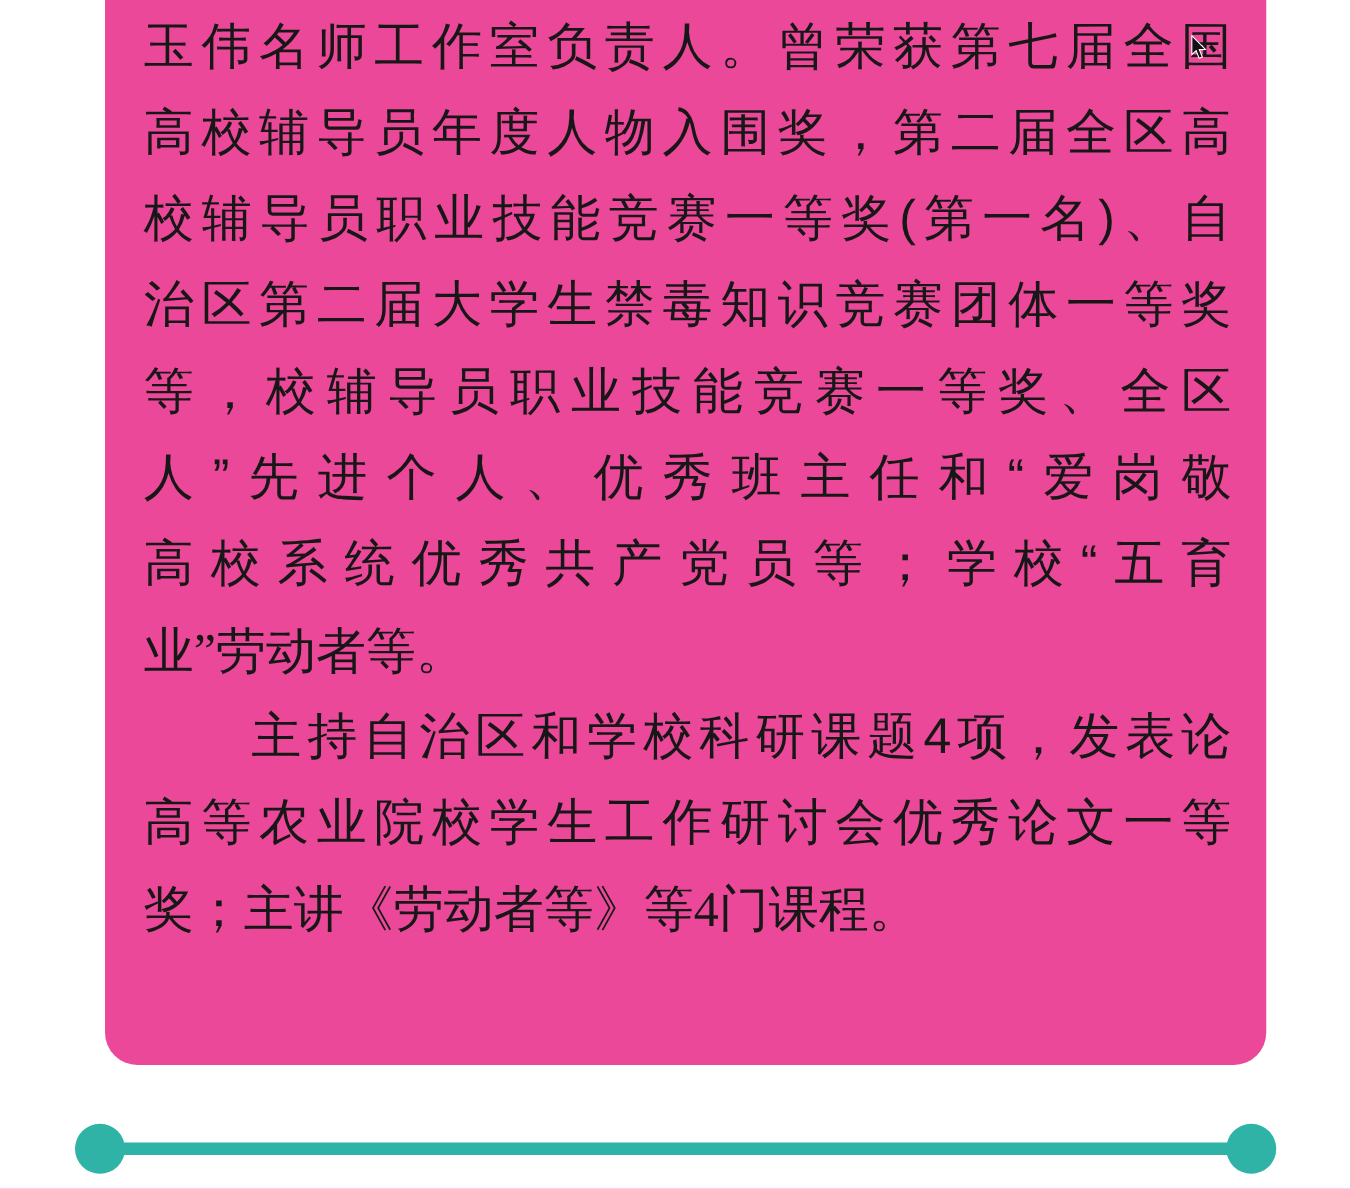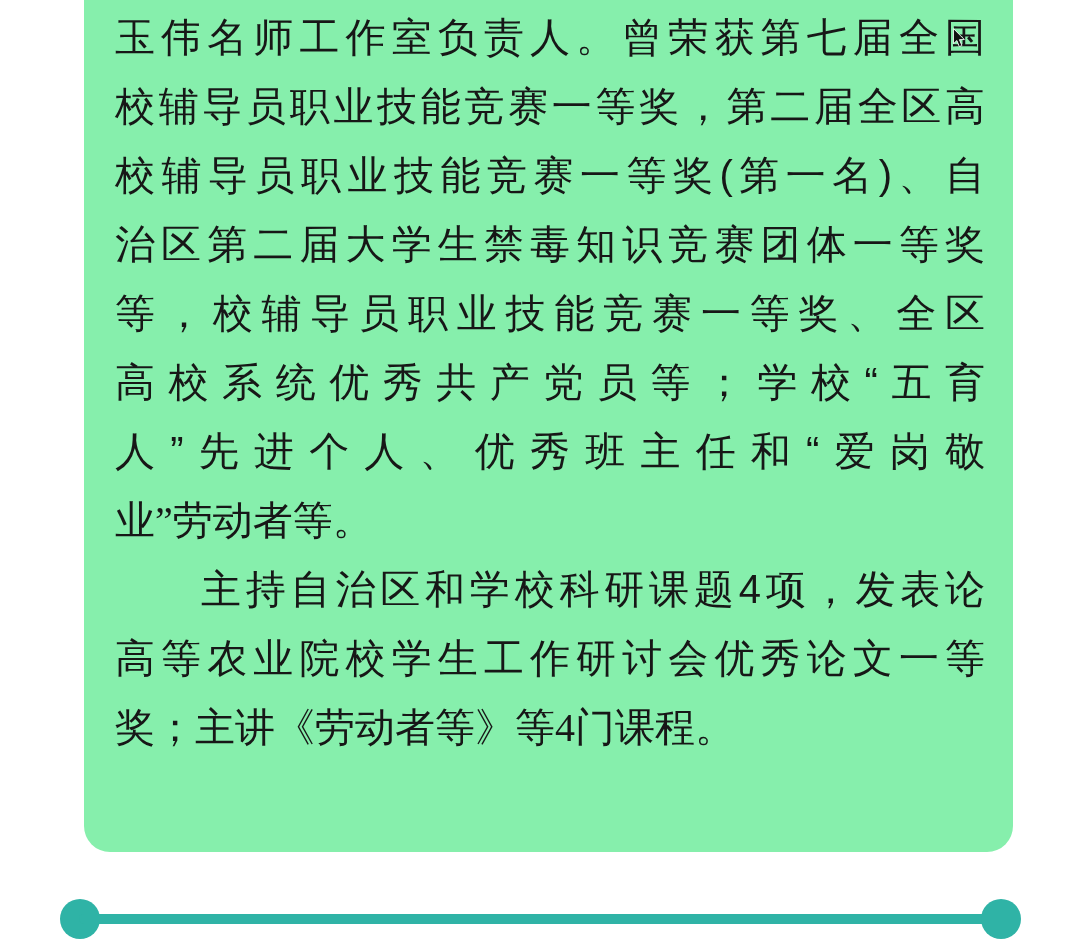--- a/index.html
+++ b/index.html
@@ -14,21 +14,21 @@
     overflow: hidden;
     font-family: "Liberation Sans", sans-serif;
   }
   
   .article-card {
     position: absolute;
     left: 84px;
     top: 0;
     width: 929px;
     height: 852px;
-    background: #86efac;
+    background: #ec4899;
     border-radius: 0 0 26px 26px;
   }
   .article-text {
     position: absolute;
     left: 31px;
     right: 28px;
     top: 3px;
     color: #171717;
     font-size: 40px;
   }
@@ -76,26 +76,26 @@
     height: 20px;
   }
 </style>
 </head>
 <body>
 
 <div class="article-card">
   <div class="article-text">
       <div class="paragraph">
         <div class="line">玉伟名师工作室负责人。曾荣获第七届全国</div>
-        <div class="line">校辅导员职业技能竞赛一等奖，第二届全区高</div>
+        <div class="line">高校辅导员年度人物入围奖，第二届全区高</div>
         <div class="line">校辅导员职业技能竞赛一等奖(第一名)、自</div>
         <div class="line">治区第二届大学生禁毒知识竞赛团体一等奖</div>
         <div class="line">等，校辅导员职业技能竞赛一等奖、全区</div>
+        <div class="line">人”先进个人、优秀班主任和“爱岗敬</div>
         <div class="line">高校系统优秀共产党员等；学校“五育</div>
-        <div class="line">人”先进个人、优秀班主任和“爱岗敬</div>
         <div class="line lastline">业”劳动者等。</div>
       </div>
       <div class="paragraph">
         <div class="line indent">主持自治区和学校科研课题4项，发表论</div>
         <div class="line">高等农业院校学生工作研讨会优秀论文一等</div>
         <div class="line lastline">奖；主讲《劳动者等》等4门课程。</div>
       </div>
     </div>
 </div>
 

